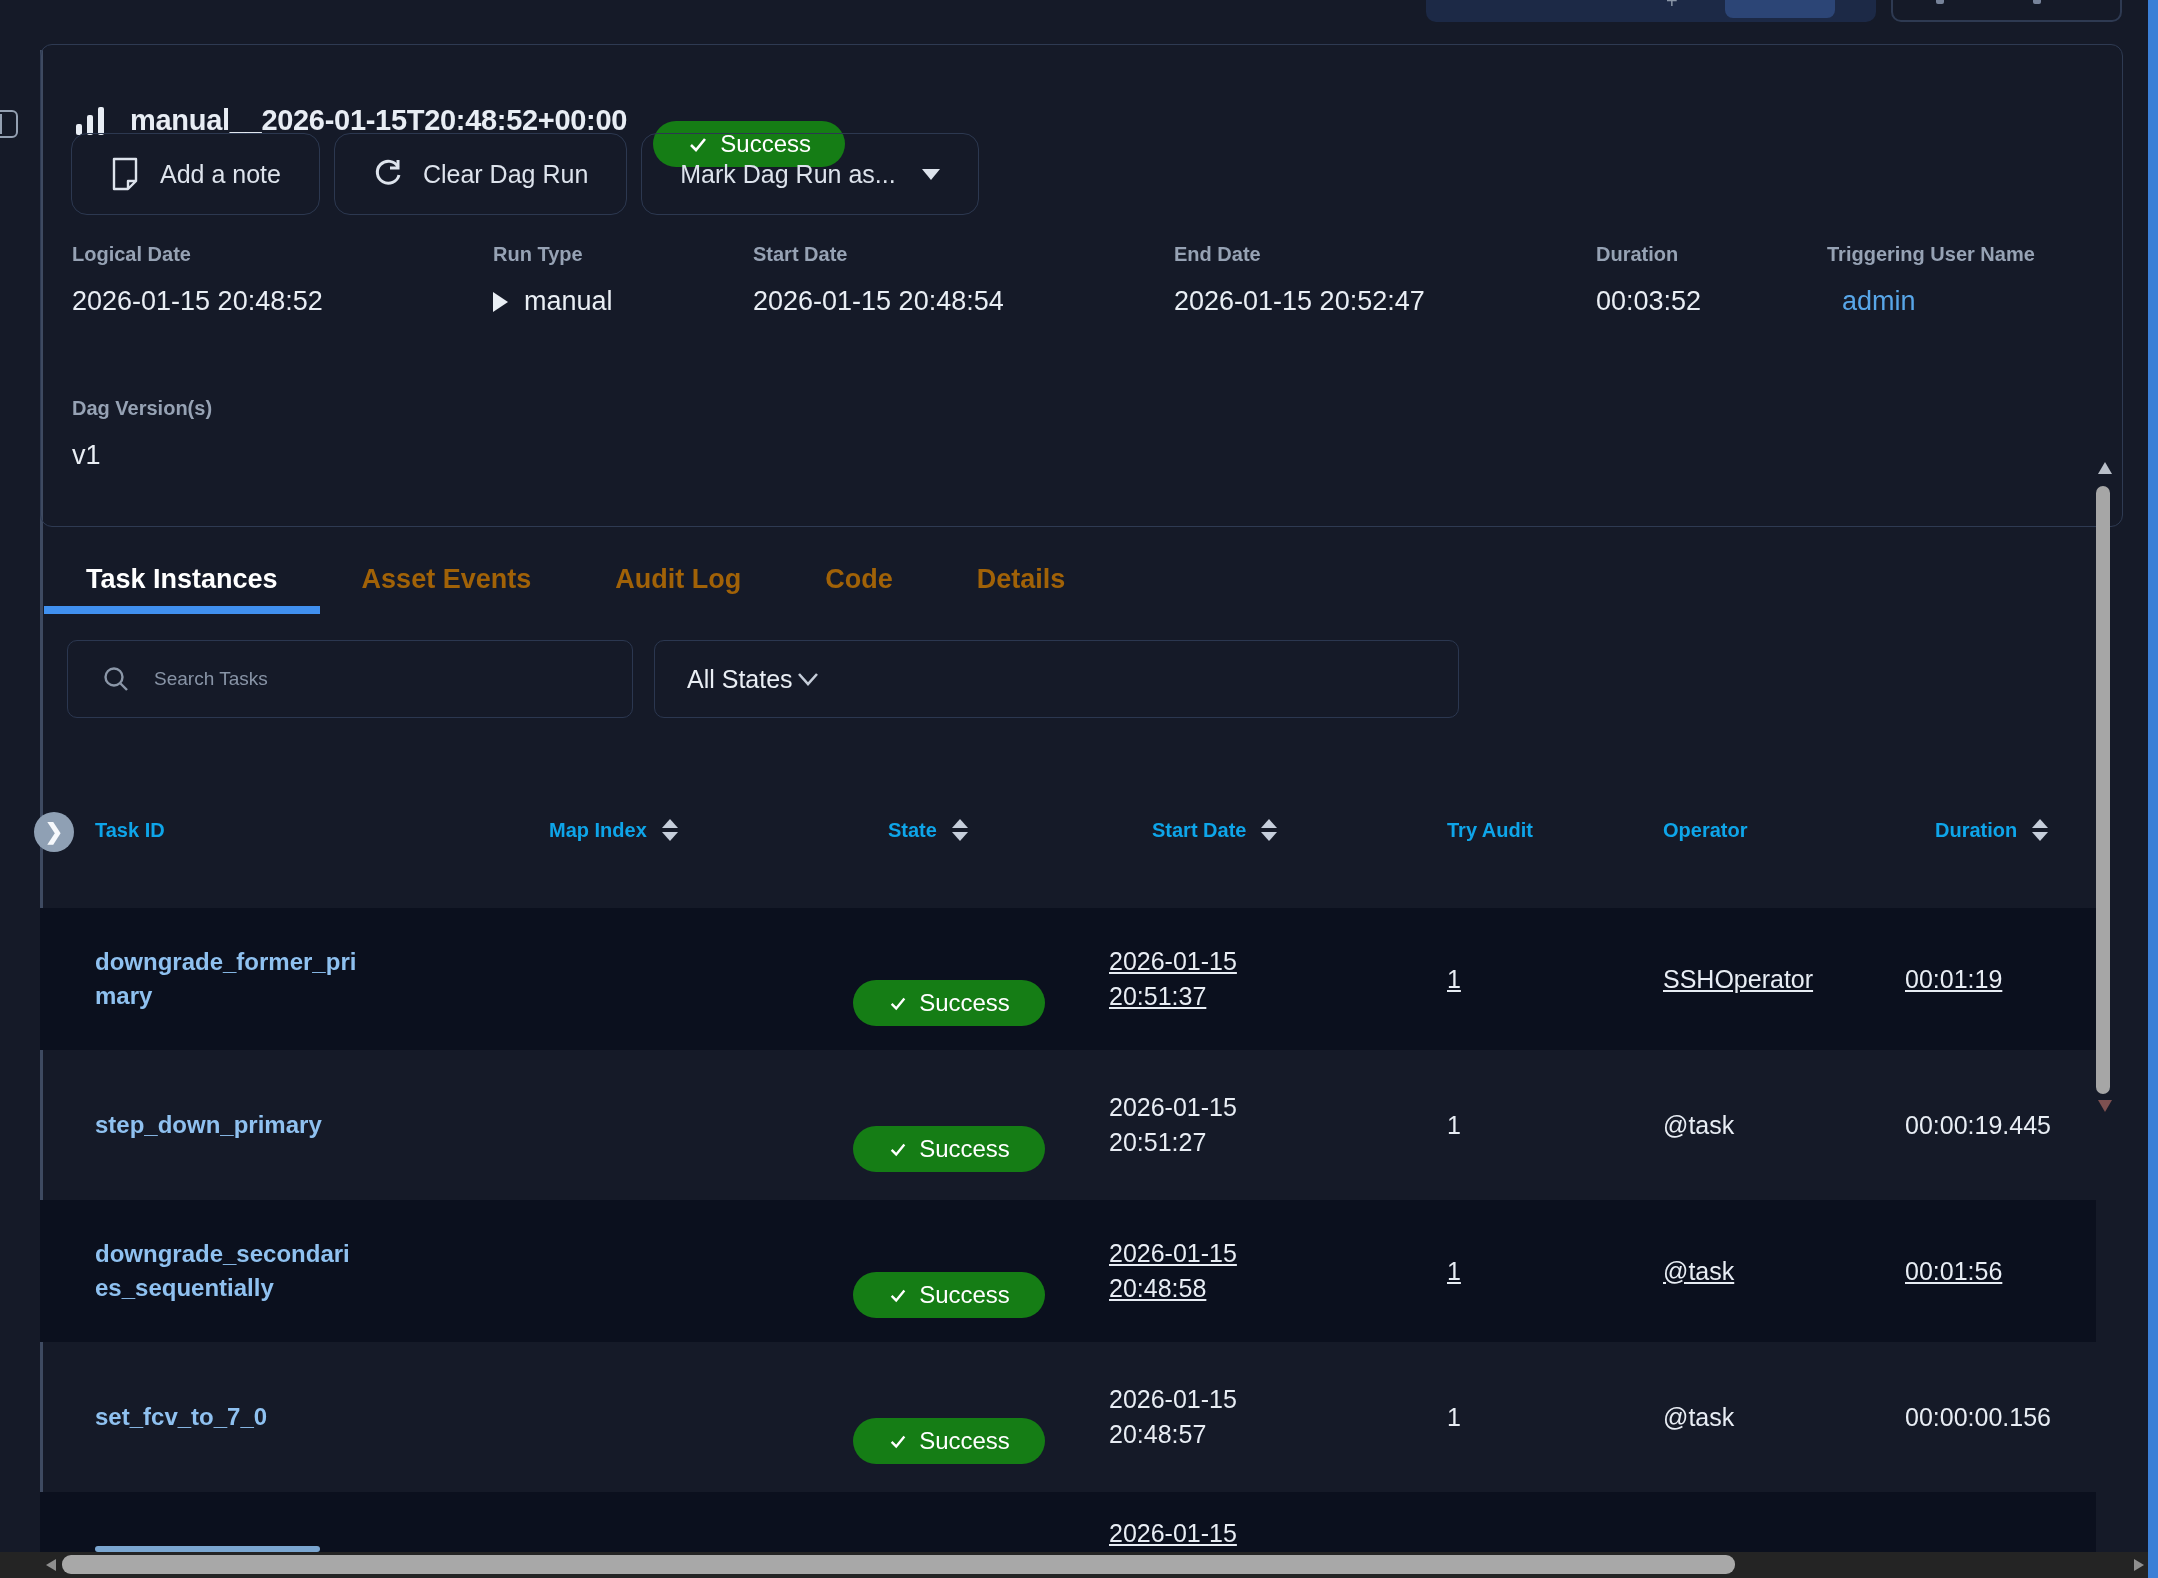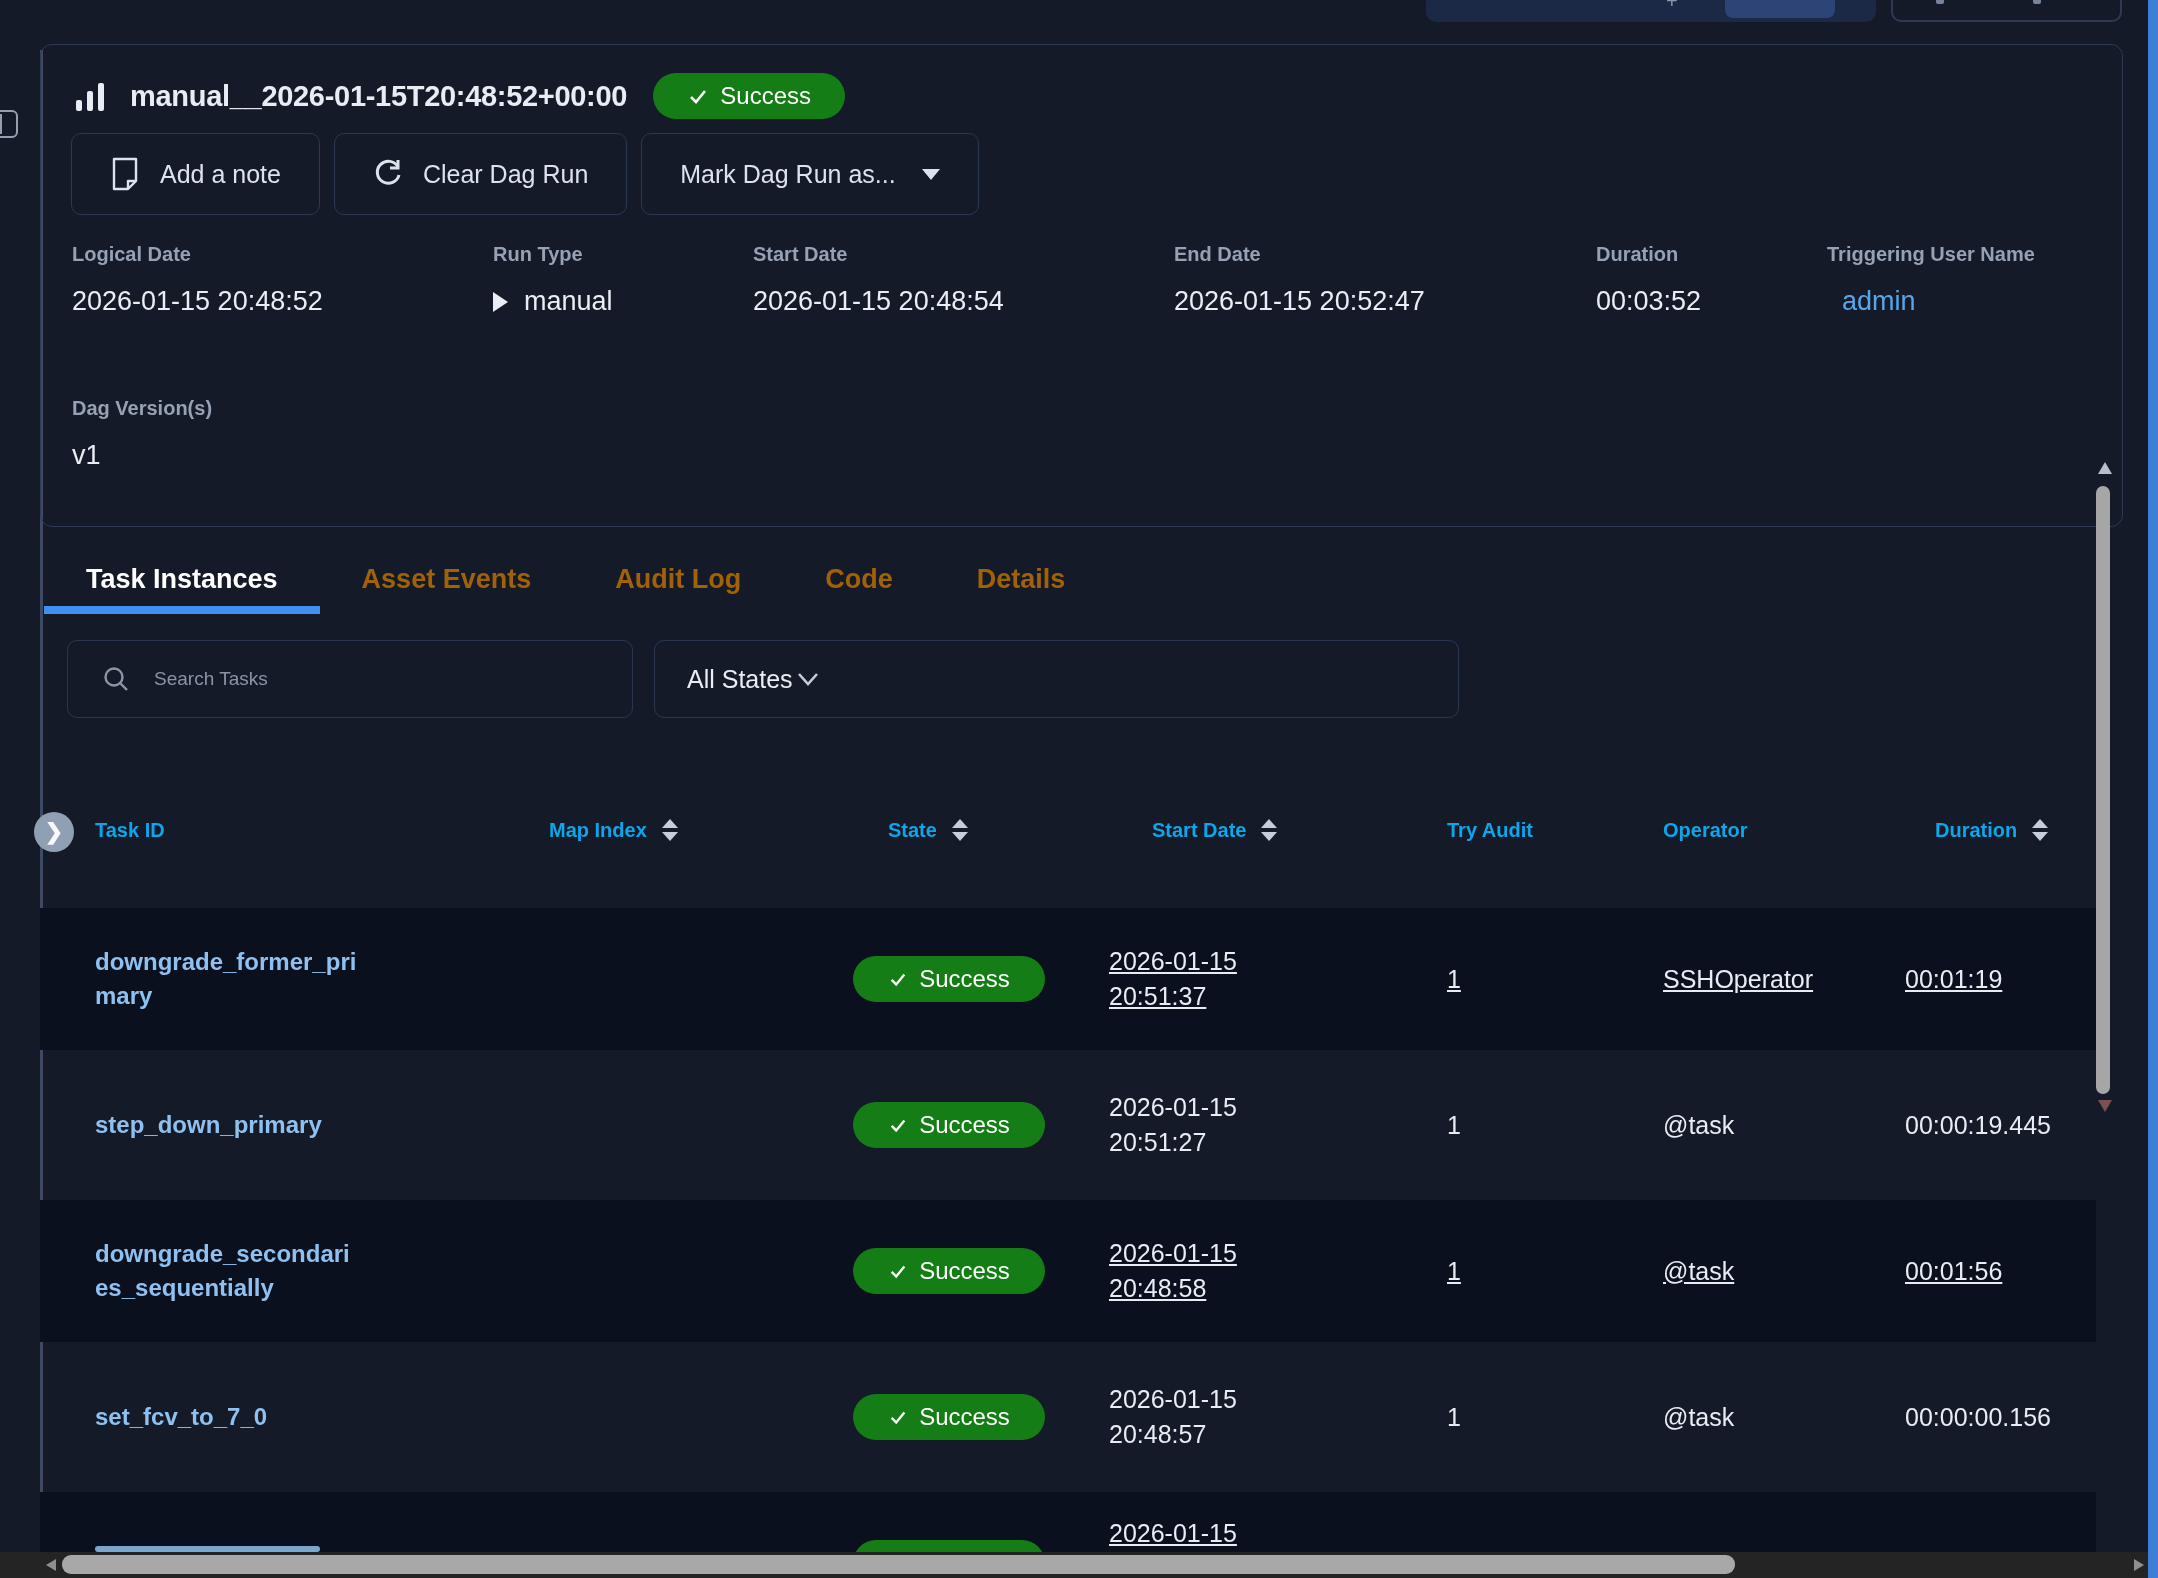--- a/index.html
+++ b/index.html
@@ -21,23 +21,23 @@
   .panel-border{position:absolute;left:40px;top:50px;width:3px;height:1502px;background:#3e4a61;}
   .card{position:absolute;left:40px;top:44px;width:2083px;height:483px;border:1.5px solid #2e3a52;border-radius:12px;box-sizing:border-box;}
   .title-row{position:absolute;left:35px;top:28px;display:flex;align-items:center;gap:26px;}
   .chart-icon{display:flex;align-items:flex-end;gap:5px;height:30px;}
   .chart-icon i{display:block;width:6px;background:#e8edf4;border-radius:2px;}
   .chart-icon i:nth-child(1){height:11px;}
   .chart-icon i:nth-child(2){height:20px;}
   .chart-icon i:nth-child(3){height:28px;}
   .run-title{font-size:29px;font-weight:bold;letter-spacing:-0.3px;}
   .badge{height:46px;min-width:192px;padding:0 26px;box-sizing:border-box;border-radius:23px;background:#157d15;
-         color:#fff;display:inline-flex;align-items:center;justify-content:center;gap:11px;font-size:24px;}
+         color:#fff;display:inline-flex;align-items:center;justify-content:center;gap:11px;font-size:24px;margin-top:48px;}
   .actions-row{position:absolute;left:30px;top:88px;display:flex;gap:14px;}
-  .ghost-btn{height:82px;border:1px solid #2c3850;border-radius:10px;background:transparent;color:#dde3ec;
+  .ghost-btn{height:82px;border:1px solid #2c3850;border-radius:16px;background:transparent;color:#dde3ec;
              font-size:25px;display:inline-flex;align-items:center;gap:20px;padding:0 38px;cursor:pointer;
              font-family:"Liberation Sans",sans-serif;}
   .caret{width:0;height:0;border-left:9px solid transparent;border-right:9px solid transparent;border-top:11px solid #dde3ec;margin-left:6px;}
 
   .meta-row{position:absolute;top:198px;left:0;right:0;height:150px;}
   .mfield{position:absolute;top:0;}
   .mlabel{font-size:20px;font-weight:bold;color:#96a2b4;}
   .mvalue{margin-top:20px;font-size:27px;color:#e9eef4;display:flex;align-items:center;gap:16px;}
   .play-tri{width:0;height:0;border-top:10px solid transparent;border-bottom:10px solid transparent;border-left:15px solid #e9eef4;}
   .user-link{color:#58a6e8;cursor:pointer;margin-left:15px;}

